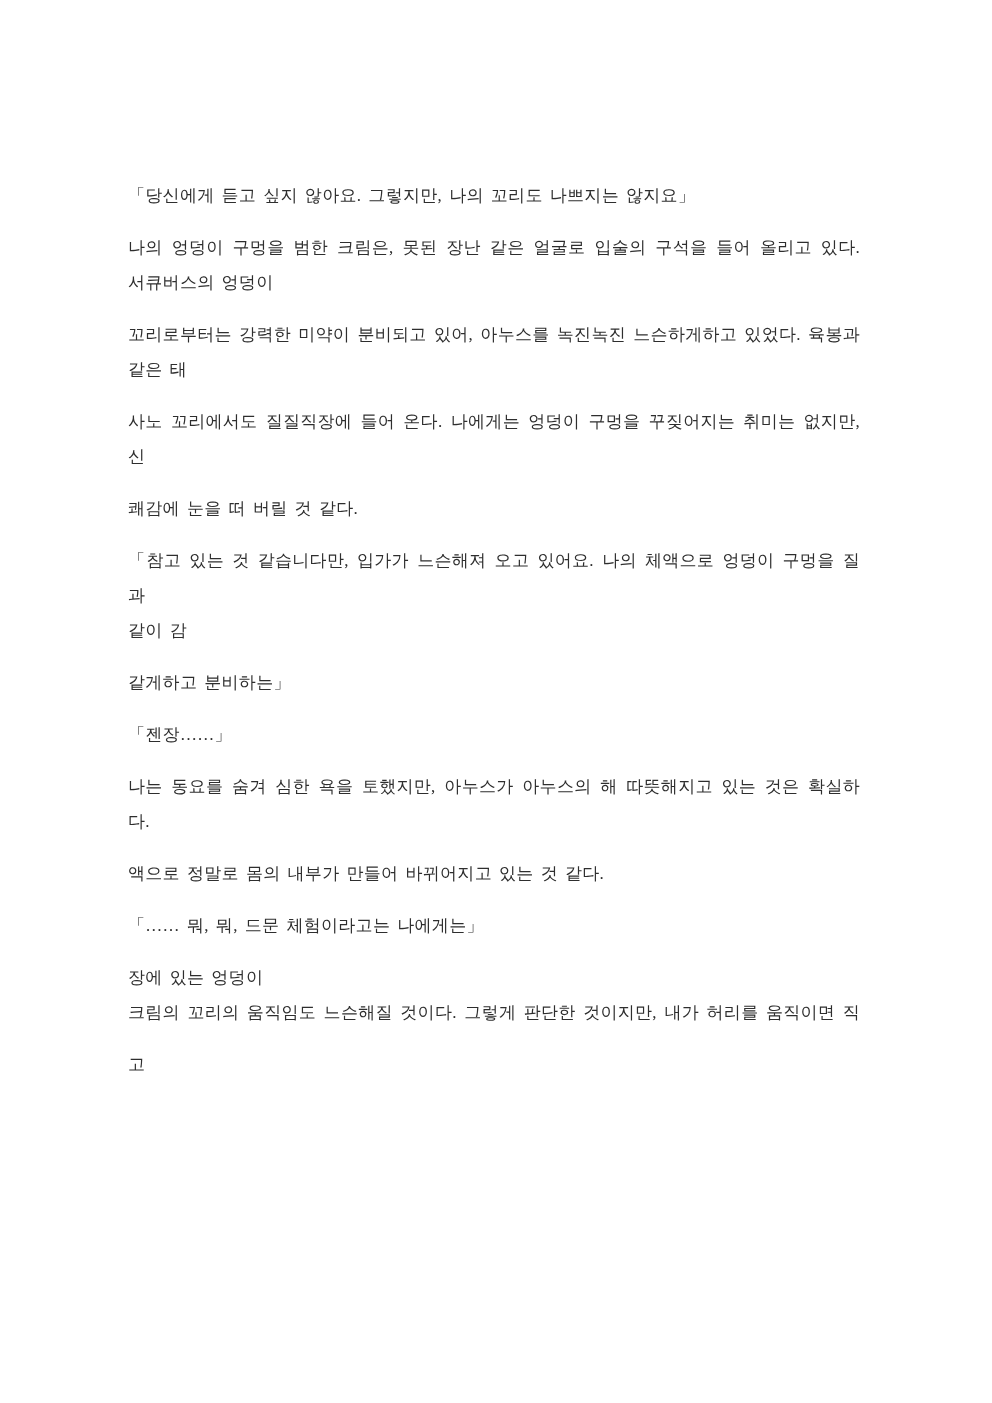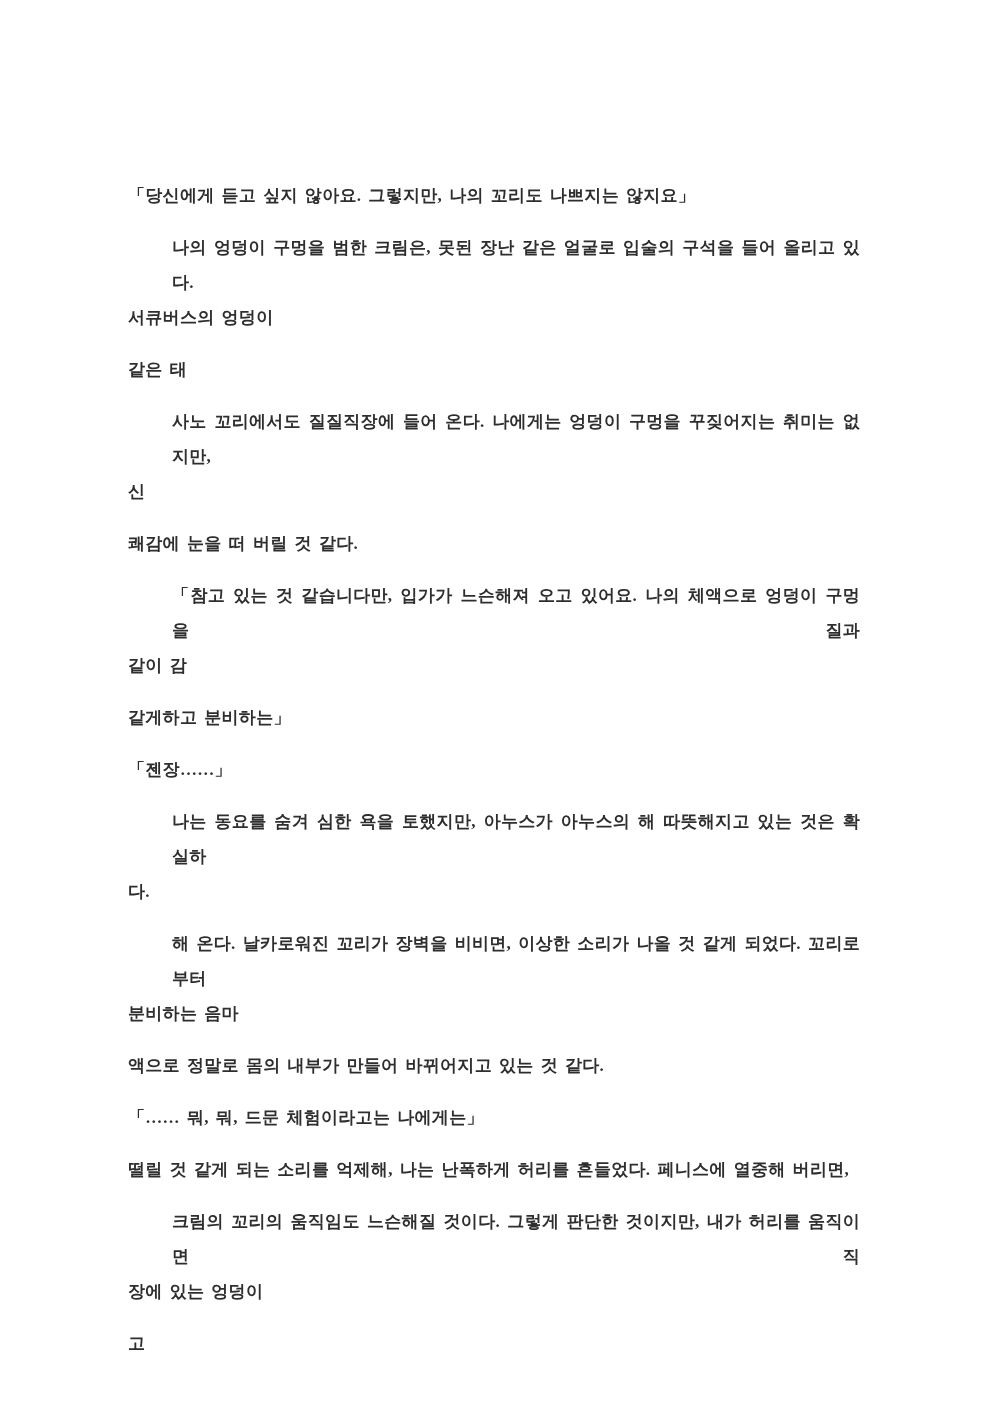--- a/index.html
+++ b/index.html
@@ -25,45 +25,44 @@
     padding: 178px 132px 40px 128px;
     font-family: "Liberation Serif", "DejaVu Serif", serif;
     font-size: 17px;
     line-height: 35px;
     color: #2e2e2e;
     letter-spacing: 0.3px;
     word-spacing: 2.5px;
   }
   .paragraph {
     margin: 0 0 17px 0;
-    font-weight: bold;
   }
   .line {
     text-align: left;
   }
   
   .line.fill {
     text-align: justify;
     text-align-last: justify;
-    margin-left: 44px;
   }
 </style>
 </head>
 <body>
 
 <div class="page">
   <main class="text-body" id="text-body">
       <div class="paragraph">
         <div class="line">「당신에게 듣고 싶지 않아요. 그렇지만, 나의 꼬리도 나쁘지는 않지요」</div>
       </div>
       <div class="paragraph">
         <div class="line fill">나의 엉덩이 구멍을 범한 크림은, 못된 장난 같은 얼굴로 입술의 구석을 들어 올리고 있다.</div>
         <div class="line">서큐버스의 엉덩이</div>
       </div>
       <div class="paragraph">
+        <div class="line fill">꼬리로부터는 강력한 미약이 분비되고 있어, 아누스를 녹진녹진 느슨하게하고 있었다. 육봉과</div>
         <div class="line">같은 태</div>
       </div>
       <div class="paragraph">
         <div class="line fill">사노 꼬리에서도 질질직장에 들어 온다. 나에게는 엉덩이 구멍을 꾸짖어지는 취미는 없지만,</div>
         <div class="line">신</div>
       </div>
       <div class="paragraph">
         <div class="line">쾌감에 눈을 떠 버릴 것 같다.</div>
       </div>
       <div class="paragraph">
@@ -74,33 +73,26 @@
         <div class="line">같게하고 분비하는」</div>
       </div>
       <div class="paragraph">
         <div class="line">「젠장……」</div>
       </div>
       <div class="paragraph">
         <div class="line fill">나는 동요를 숨겨 심한 욕을 토했지만, 아누스가 아누스의 해 따뜻해지고 있는 것은 확실하</div>
         <div class="line">다.</div>
       </div>
       <div class="paragraph">
-        <div class="line fill">해 온다. 날카로워진 꼬리가 장벽을 비비면, 이상한 소리가 나올 것 같게 되었다. 꼬리로부터</div>
-        <div class="line">분비하는 음마</div>
-      </div>
-      <div class="paragraph">
         <div class="line">액으로 정말로 몸의 내부가 만들어 바뀌어지고 있는 것 같다.</div>
       </div>
       <div class="paragraph">
         <div class="line">「…… 뭐, 뭐, 드문 체험이라고는 나에게는」</div>
       </div>
       <div class="paragraph">
-        <div class="line">떨릴 것 같게 되는 소리를 억제해, 나는 난폭하게 허리를 흔들었다. 페니스에 열중해 버리면,</div>
-      </div>
-      <div class="paragraph">
+        <div class="line">장에 있는 엉덩이</div>
         <div class="line fill">크림의 꼬리의 움직임도 느슨해질 것이다. 그렇게 판단한 것이지만, 내가 허리를 움직이면 직</div>
-        <div class="line">장에 있는 엉덩이</div>
       </div>
       <div class="paragraph">
         <div class="line">고</div>
       </div>
     </main>
 </div>
 
 </body></html>

